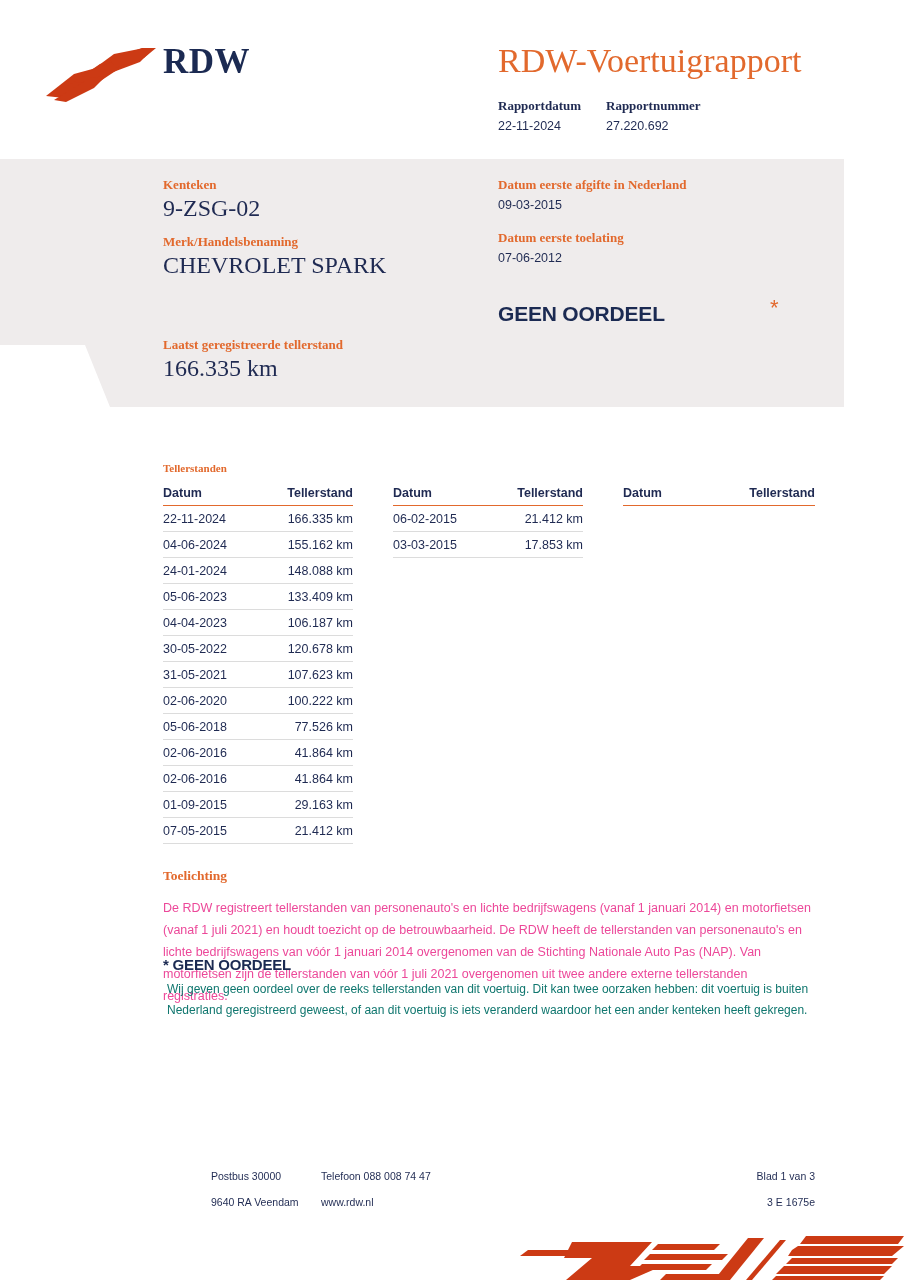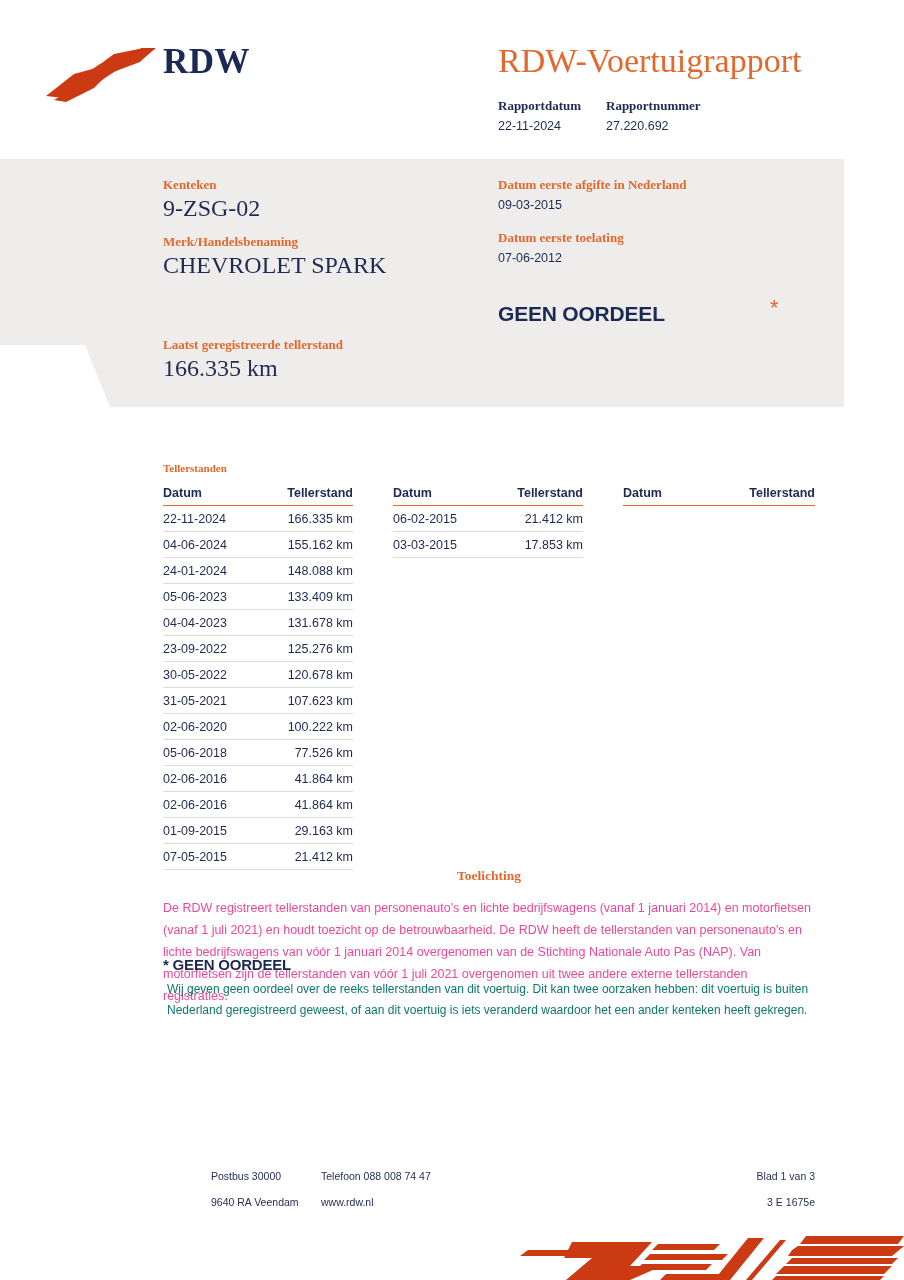--- a/index.html
+++ b/index.html
@@ -166,21 +166,20 @@
     position: absolute;
     left: 163px; top: 868px;
     width: 652px;
   }
   .explain h3 {
     margin: 0 0 14px 0;
     font-family: "Liberation Serif", serif;
     font-weight: bold;
     font-size: 13.5px;
     color: #e2692d;
-    text-align: center;
   }
   .explain p {
     margin: 0;
     font-size: 12.5px;
     line-height: 1.75;
     color: #ec4899;
   }
   .verdict-note { position: absolute; left: 163px; top: 956px; width: 652px; }
   .verdict-note h4 {
     margin: 0 0 6px 0;
@@ -297,25 +296,21 @@
         <tr>
           <td class="td-date">24-01-2024</td>
           <td class="td-val">148.088 km</td>
         </tr>
         <tr>
           <td class="td-date">05-06-2023</td>
           <td class="td-val">133.409 km</td>
         </tr>
         <tr>
           <td class="td-date">04-04-2023</td>
-          <td class="td-val">131.678 km</td>
-        </tr>
-        <tr>
-          <td class="td-date">23-09-2022</td>
-          <td class="td-val">125.276 km</td>
+          <td class="td-val">106.187 km</td>
         </tr>
         <tr>
           <td class="td-date">30-05-2022</td>
           <td class="td-val">120.678 km</td>
         </tr>
         <tr>
           <td class="td-date">31-05-2021</td>
           <td class="td-val">107.623 km</td>
         </tr>
         <tr>

